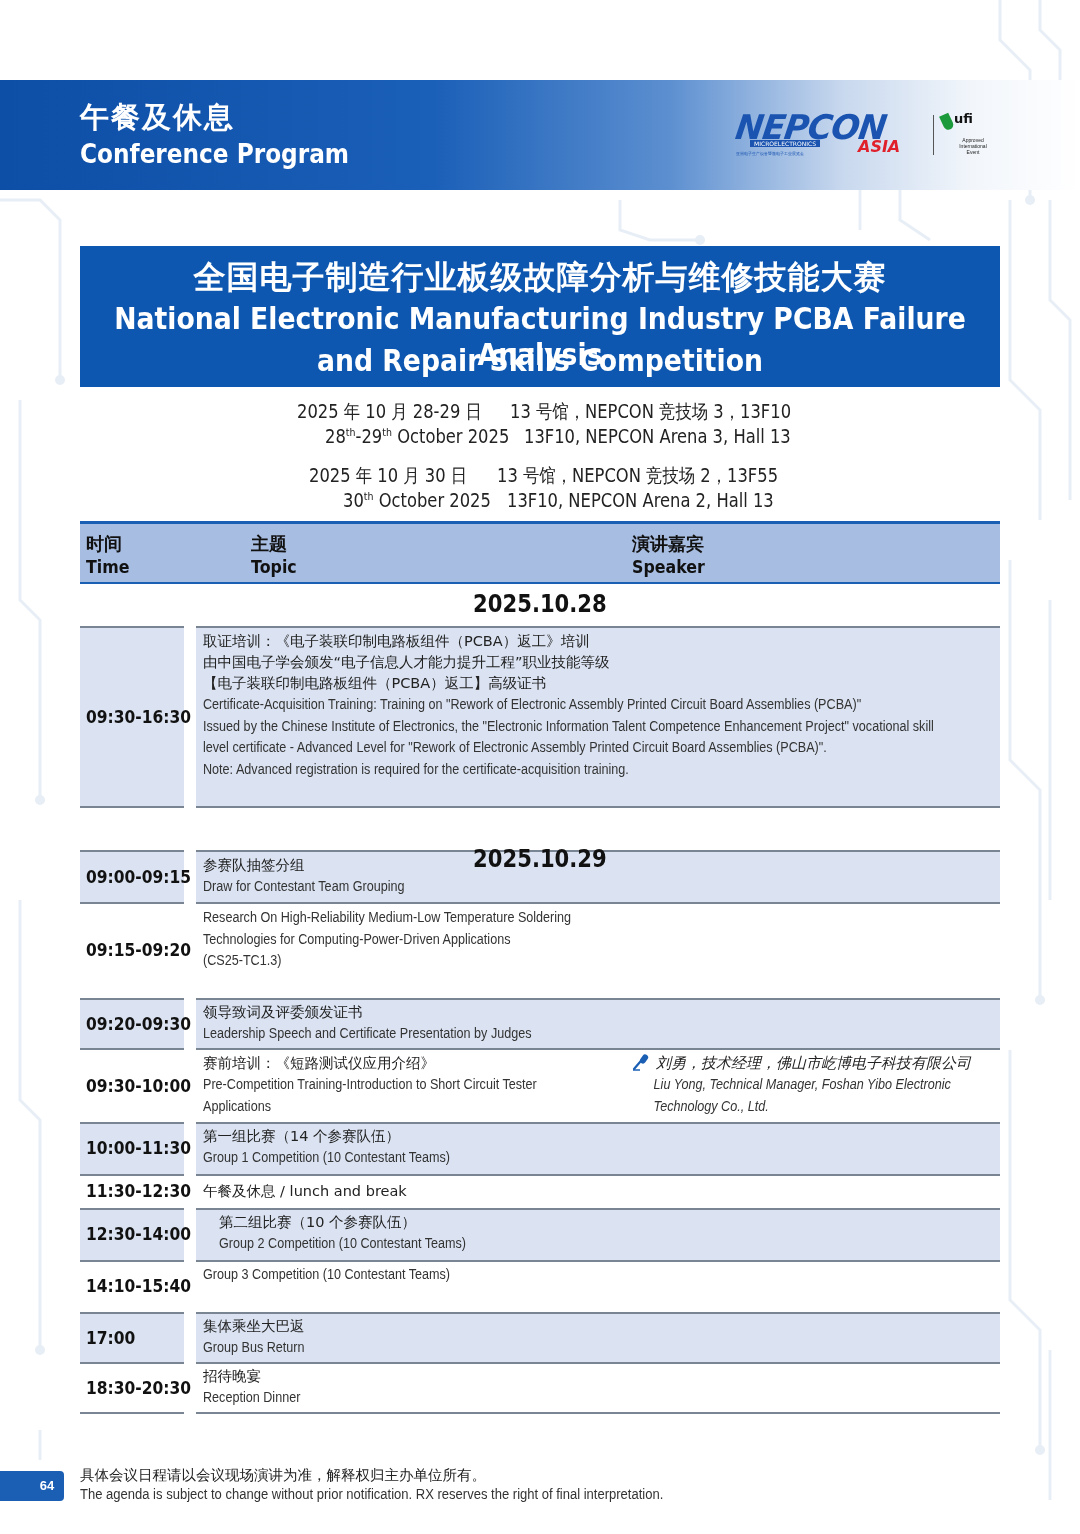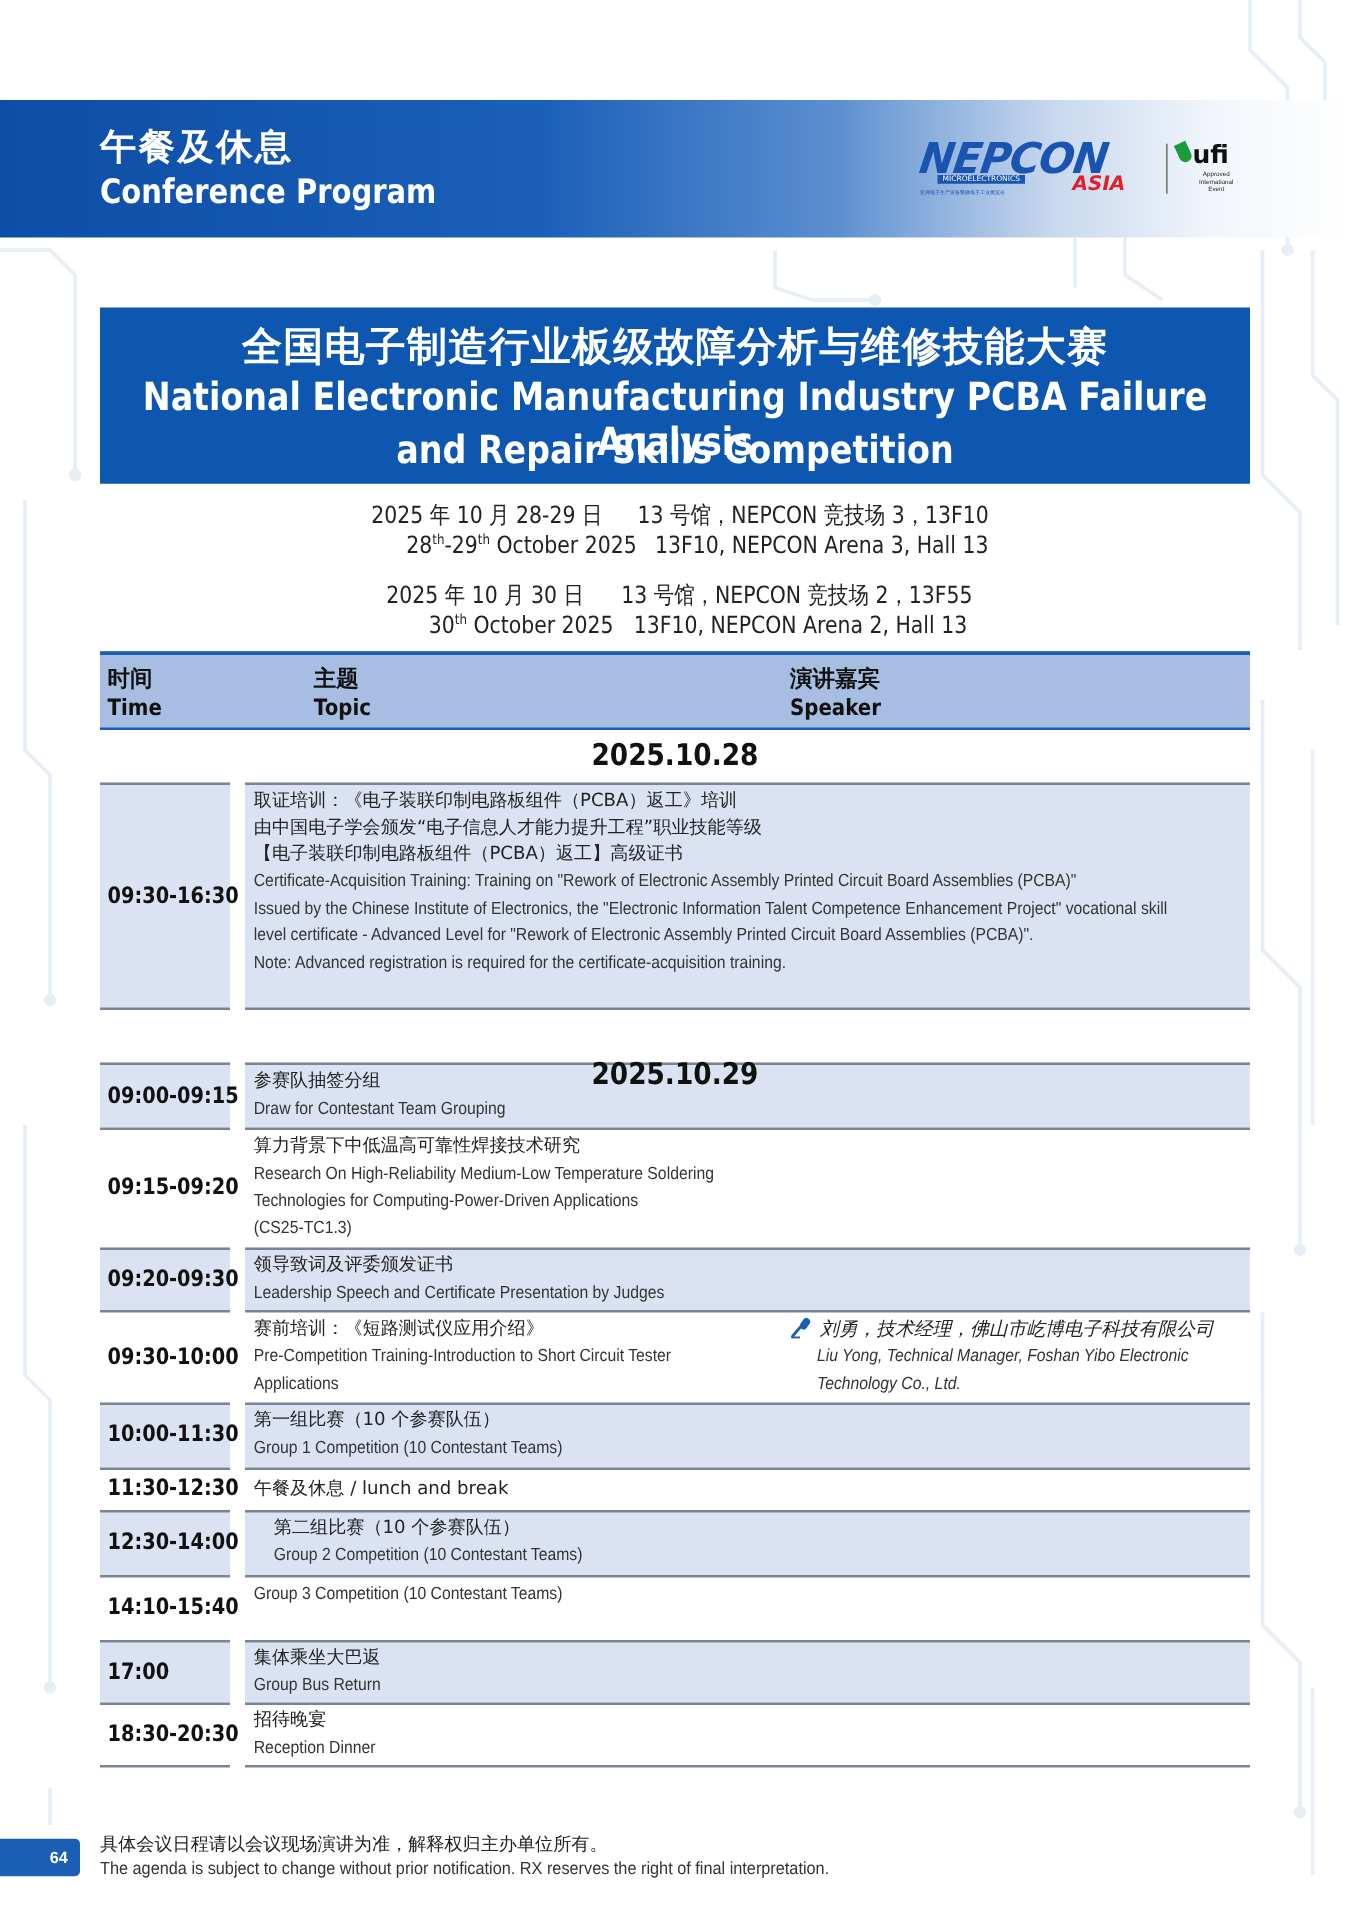--- a/index.html
+++ b/index.html
@@ -18,21 +18,21 @@
   .header-title-en { position: absolute; left: 80px; top: 138px; font-size: 27px; font-weight: bold; color: #ffffff; z-index: 2; font-family: "DejaVu Sans", sans-serif; transform: scaleX(0.86); transform-origin: left; }
 
   .logo-wrap { position: absolute; left: 736px; top: 110px; width: 270px; height: 50px; z-index: 2; display: flex; align-items: center; }
   .nepcon { position: relative; width: 185px; height: 48px; }
   .nepcon-word { position: absolute; left: 0; top: -4px; font-size: 34px; font-weight: bold; font-style: italic; color: #1a54b0; letter-spacing: -1px; font-family: "DejaVu Sans", sans-serif; transform: skewX(-8deg) scaleX(0.98); transform-origin: left; }
   .nepcon-micro { position: absolute; left: 14px; top: 29px; font-size: 6px; color: #ffffff; background: #1a54b0; padding: 0 4px; font-family: "DejaVu Sans", sans-serif; }
   .nepcon-asia { position: absolute; left: 122px; top: 26px; font-size: 16px; font-weight: bold; font-style: italic; color: #e0202a; font-family: "DejaVu Sans", sans-serif; }
   .nepcon-sub { position: absolute; left: 0px; top: 40px; font-size: 4px; color: #1a54b0; white-space: nowrap; }
   .logo-divider { width: 1px; height: 40px; background: #555; margin: 0 8px 0 12px; }
   .ufi { position: relative; width: 48px; height: 48px; }
-  .ufi-word { position: absolute; left: 2px; top: 0; font-size: 20px; font-weight: bold; color: #111; font-family: "DejaVu Sans", sans-serif; }
+  .ufi-word { position: absolute; left: 2px; top: 0; font-size: 13px; font-weight: bold; color: #111; font-family: "DejaVu Sans", sans-serif; }
   .ufi-mark { position: absolute; left: 0px; top: 3px; width: 10px; height: 16px; border-radius: 0 0 6px 6px; background: #1a9a3a; transform: rotate(-25deg); }
   .ufi-sub { position: absolute; left: 14px; top: 26px; font-size: 5px; line-height: 6px; color: #222; text-align: center; width: 34px; }
 
   
   .title-banner {
     position: absolute; left: 80px; top: 246px; width: 920px; height: 141px; z-index: 1;
     background: #0d57b0; color: #ffffff; text-align: center;
   }
   .title-cn { position: absolute; left: 0; top: 256px; width: 1080px; text-align: center; font-size: 32px; font-weight: bold; color: #fff; z-index: 2; font-family: "DejaVu Sans", sans-serif; letter-spacing: 1px; }
   .title-en1, .title-en2 { position: absolute; left: 0; width: 1080px; text-align: center; font-size: 31px; font-weight: bold; color: #fff; z-index: 2; font-family: "DejaVu Sans", sans-serif; }
@@ -184,21 +184,20 @@
     <div class="cn">参赛队抽签分组</div>
     <div class="en">Draw for Contestant Team Grouping</div>
   </div>
 </div>
 
 <div class="row" style="top:902px; height:96px;">
   <div class="row-time-bg"></div>
     <div class="row-bg"></div>
   <div class="row-time" style="top:37px;">09:15-09:20</div>
   <div class="row-topic" style="top:5px;">
-    <div class="cn">算力背景下中低温高可靠性焊接技术研究</div>
     <div class="en">Research On High-Reliability Medium-Low Temperature Soldering</div>
     <div class="en">Technologies for Computing-Power-Driven Applications</div>
     <div class="en">(CS25-TC1.3)</div>
   </div>
 </div>
 
 <div class="row shade" style="top:998px; height:50px;">
   <div class="row-time-bg"></div>
     <div class="row-bg"></div>
   <div class="row-time" style="top:15px;">09:20-09:30</div>
@@ -228,21 +227,21 @@
     <div class="en" style="padding-left:24px;">Liu Yong, Technical Manager, Foshan Yibo Electronic</div>
     <div class="en" style="padding-left:24px;">Technology Co., Ltd.</div>
   </div>
 </div>
 
 <div class="row shade" style="top:1122px; height:52px;">
   <div class="row-time-bg"></div>
     <div class="row-bg"></div>
   <div class="row-time" style="top:15px;">10:00-11:30</div>
   <div class="row-topic" style="top:4px;">
-    <div class="cn">第一组比赛（10 个参赛队伍）</div>
+    <div class="cn">第一组比赛（14 个参赛队伍）</div>
     <div class="en">Group 1 Competition (10 Contestant Teams)</div>
   </div>
 </div>
 
 <div class="row" style="top:1174px; height:34px;">
   <div class="row-time-bg"></div>
     <div class="row-bg"></div>
   <div class="row-time" style="top:6px;">11:30-12:30</div>
   <div class="row-topic" style="top:7px;">
     <div class="cn">午餐及休息 / lunch and break</div>

